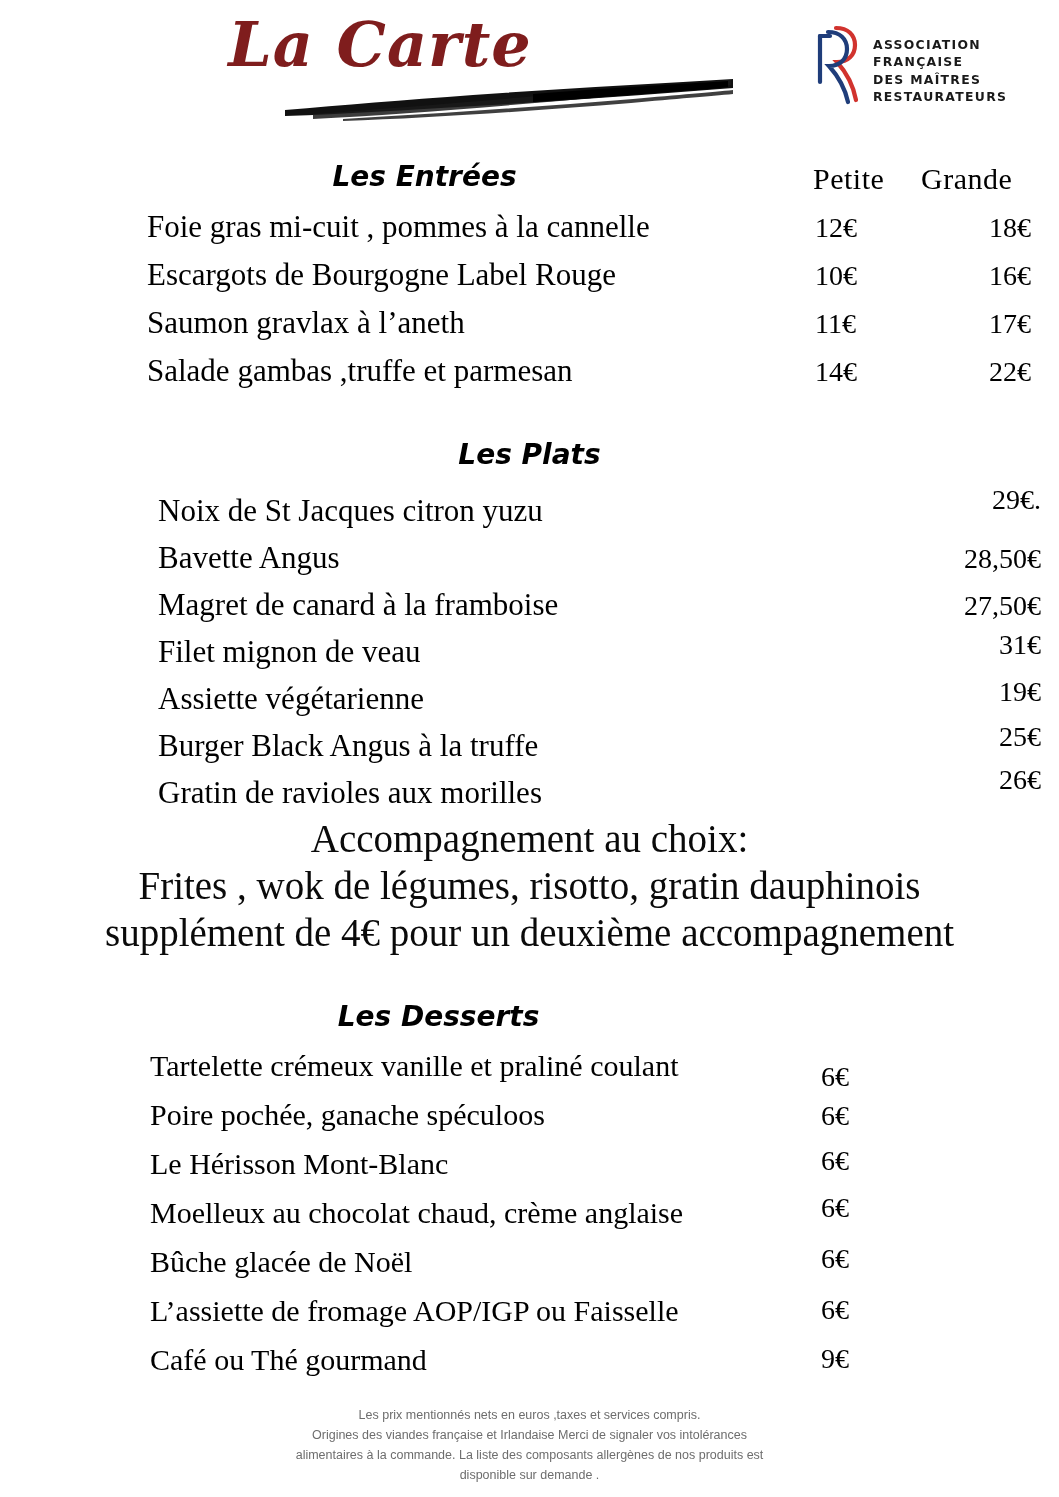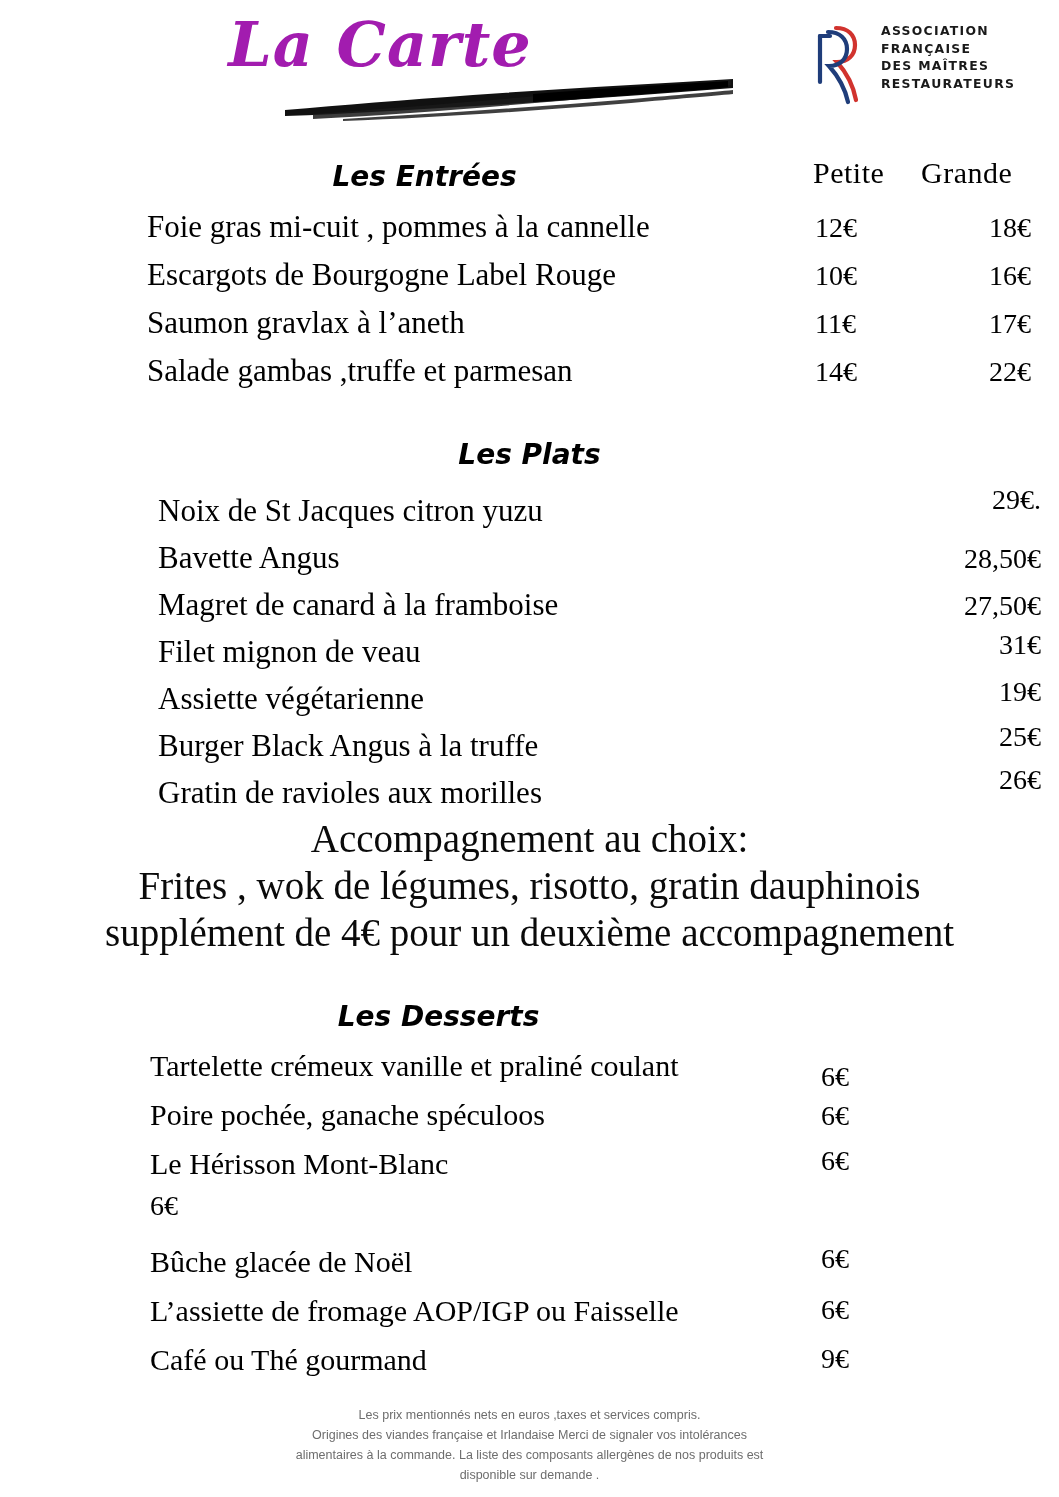--- a/index.html
+++ b/index.html
@@ -37,38 +37,38 @@
   }
   .title {
     font-family: "DejaVu Serif", "Liberation Serif", serif;
     font-style: italic;
     font-weight: bold;
     font-size: 62px;
     letter-spacing: 1px;
     line-height: 1;
     padding-top: 14px;
     margin: 0;
-    color: #a21caf;
+    color: #7f1d1d;
   }
   .title-swash {
     position: absolute;
     left: 283px;
     top: 78px;
     width: 452px;
     height: 44px;
     pointer-events: none;
   }
 
   .logo {
     position: absolute;
     left: 806px;
     top: 22px;
     display: flex;
-    align-items: flex-start;
-    gap: 17px;
+    align-items: flex-end;
+    gap: 9px;
   }
   .logo-mark {
     width: 58px;
     height: 84px;
     flex: 0 0 auto;
   }
   .logo-text {
     font-family: "DejaVu Sans", "Liberation Sans", sans-serif;
     font-weight: bold;
     font-size: 12.4px;
@@ -86,21 +86,21 @@
     font-weight: bold;
     font-size: 28px;
     text-align: center;
     color: #000;
     letter-spacing: 0px;
   }
 
   .col-heads {
     position: absolute;
     right: 30px;
-    top: 156px;
+    top: 162px;
     font-family: "Liberation Serif", "DejaVu Serif", serif;
     font-size: 30px;
     letter-spacing: 0.5px;
     white-space: nowrap;
   }
   .col-heads span { display: inline-block; }
   .col-heads .petite { width: 108px; text-align: left; }
   .col-heads .grande { width: 108px; text-align: left; }
 
   
@@ -322,20 +322,21 @@
       </div>
       <div class="row d2">
         <span class="name">Poire pochée, ganache spéculoos</span>
         <span class="price">6€</span>
       </div>
       <div class="row d3">
         <span class="name">Le Hérisson Mont-Blanc</span>
         <span class="price">6€</span>
       </div>
       <div class="row d4">
+        <span class="name">Moelleux au chocolat chaud, crème anglaise</span>
         <span class="price">6€</span>
       </div>
       <div class="row d5">
         <span class="name">Bûche glacée de Noël</span>
         <span class="price">6€</span>
       </div>
       <div class="row d6">
         <span class="name">L’assiette de fromage AOP/IGP ou Faisselle</span>
         <span class="price">6€</span>
       </div>

